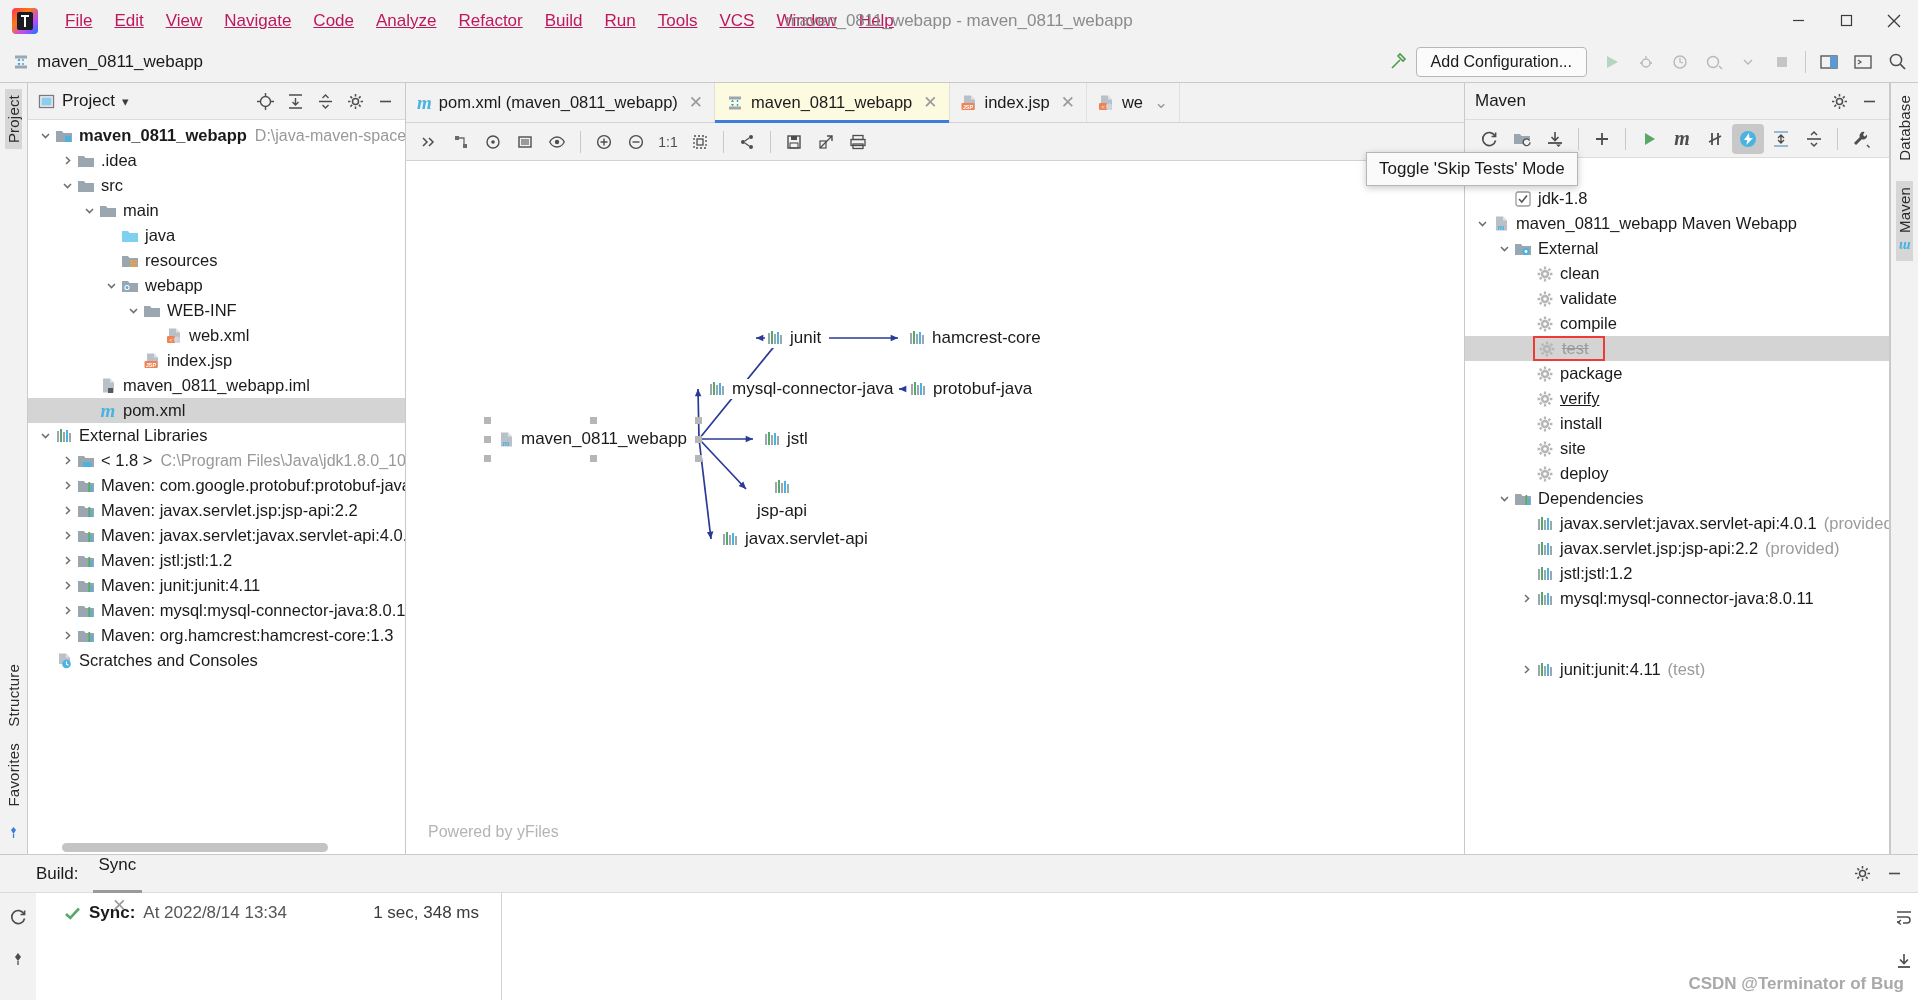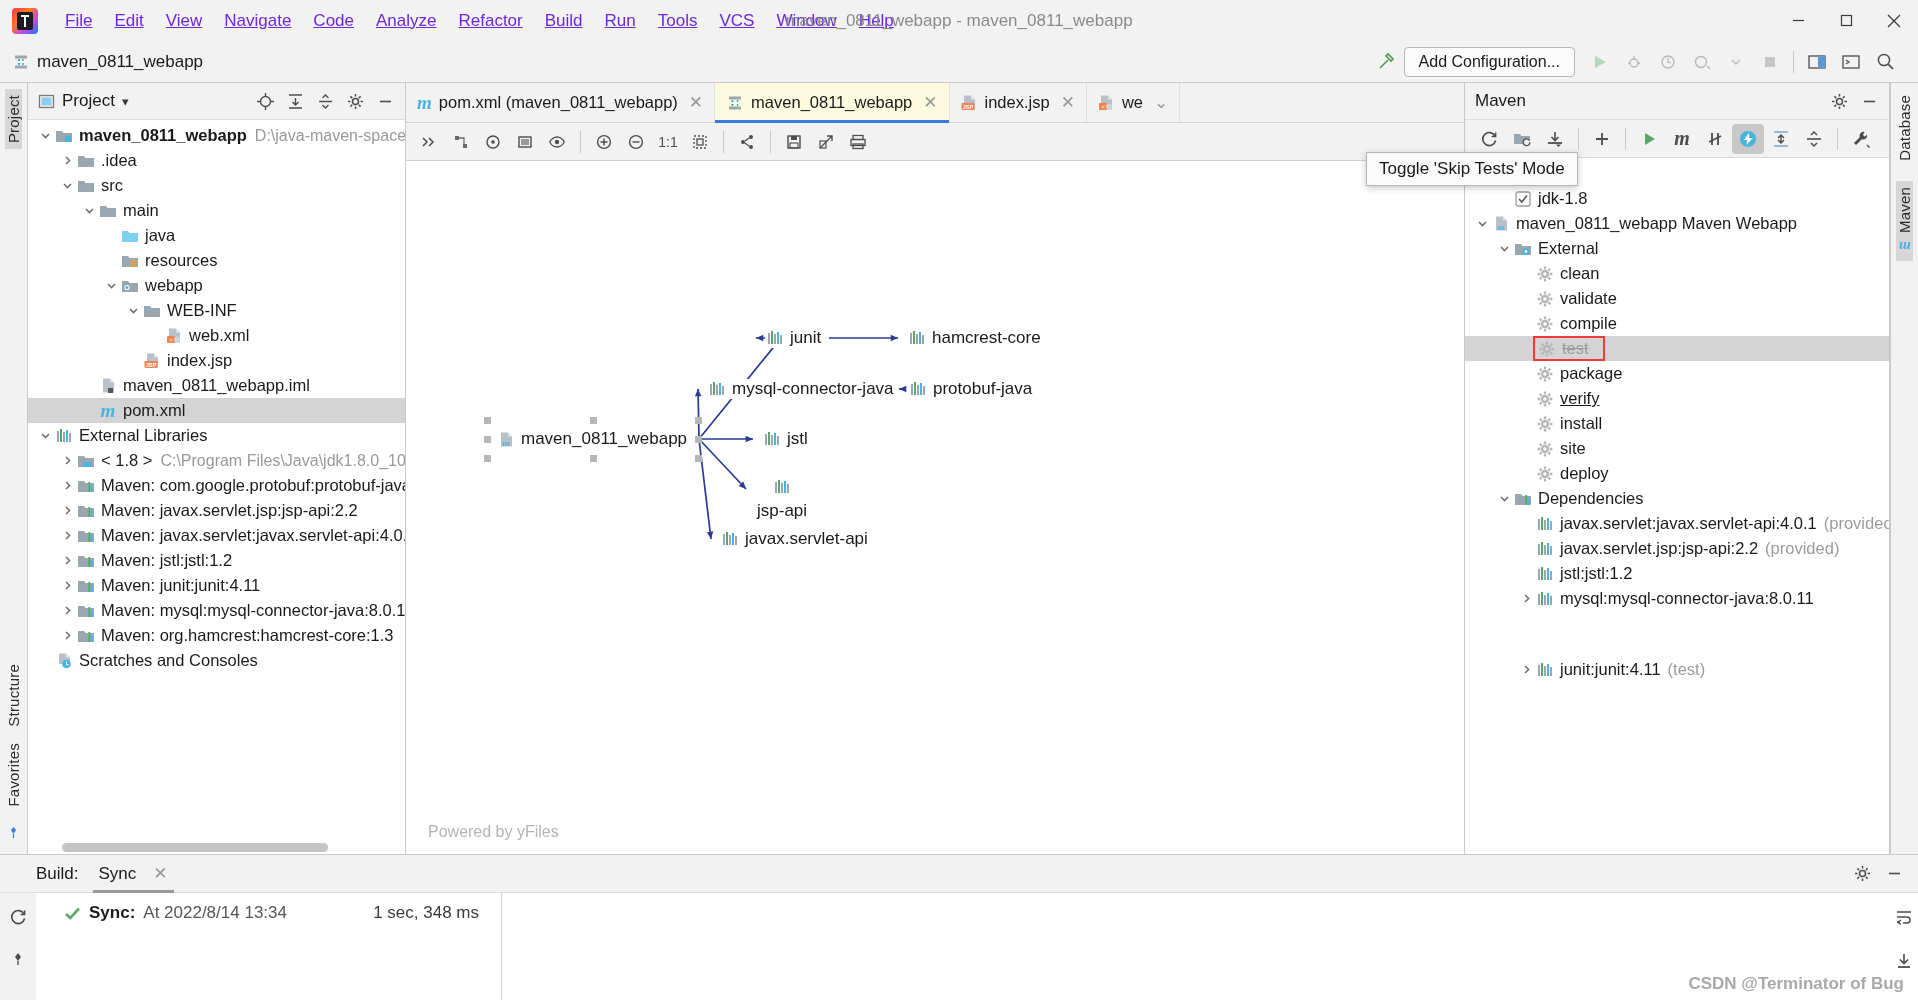--- a/index.html
+++ b/index.html
@@ -31,37 +31,37 @@
     background:#1b1b23; border-radius:2px;
   }
   .logo .inner::after {
     content:""; position:absolute; left:4px; top:3px; width:8px; height:2px; background:#fff;
   }
   .logo .inner::before {
     content:""; position:absolute; left:7px; top:3px; width:2px; height:12px; background:#fff;
   }
   .menu { display:flex; align-items:center; gap:0; margin-left:6px; }
   .menu .mi {
-    padding: 4px 11px; font-size:17px; color:#6d28d9; cursor:default; white-space:nowrap;
+    padding: 4px 11px; font-size:17px; color:#be185d; cursor:default; white-space:nowrap;
   }
   .menu .mi u { text-decoration: underline; }
   .win-title {
     position:absolute; left:50%; transform:translateX(-50%);
     font-size:17px; color:#8b8b8b; white-space:nowrap;
   }
   .wincontrols { margin-left:auto; display:flex; align-items:center; height:41px; }
   .wc { width:48px; height:41px; display:flex; align-items:center; justify-content:center; color:#3b3b3b; }
 
   
   .navbar {
     height:42px; flex:0 0 42px; display:flex; align-items:center;
     background:#f2f2f2; border-bottom:1px solid #c9c9c9; position:relative;
   }
   .crumb { display:flex; align-items:center; gap:7px; margin-left:12px; font-size:17px; }
-  .navbar-right { margin-left:auto; display:flex; align-items:center; gap:0; padding-right:16px; }
+  .navbar-right { margin-left:auto; display:flex; align-items:center; gap:0; padding-right:4px; }
   .addconfig {
     height:30px; padding:0 14px; display:flex; align-items:center;
     border:1px solid #b7b7b7; border-radius:4px; background:#fbfbfb;
     font-size:16px; color:#1a1a1a; margin-right:8px;
   }
   .tbtn { width:34px; height:34px; display:flex; align-items:center; justify-content:center; color:#5a5a5a; }
   .tbtn.disabled { opacity:.38; }
   .hammer { color:#4a9b4a; }
   .vsep { width:1px; height:22px; background:#c9c9c9; margin:0 6px; }
 
@@ -164,21 +164,21 @@
     padding:6px 12px; font-size:17px; color:#1a1a1a; white-space:nowrap;
   }
 
   
   .buildpanel { flex:0 0 146px; display:flex; flex-direction:column; background:#fff; border-top:1px solid #c9c9c9;}
   .buildhead {
     height:38px; flex:0 0 38px; display:flex; align-items:center; gap:14px;
     background:#f2f2f2; padding-left:36px; border-bottom:1px solid #dcdcdc; position:relative;
   }
   .buildhead .lab { font-size:17px; }
-  .btab { position:relative; display:flex; align-items:center; gap:13px; height:38px; padding:0 6px; font-size:17px;}
+  .btab { position:relative; display:flex; align-items:center; gap:20px; height:38px; padding:0 6px; font-size:17px;flex-direction:column;}
   .btab::after { content:""; position:absolute; left:0; right:0; bottom:0; height:3px; background:#9a9a9a; }
   .buildhead .right { margin-left:auto; display:flex; align-items:center; gap:4px; padding-right:10px;}
   .buildbody { flex:1 1 auto; display:flex; min-height:0; }
   .bstrip { width:36px; flex:0 0 36px; background:#f2f2f2; display:flex; flex-direction:column; align-items:center; padding-top:8px; gap:10px;}
   .bleft { width:466px; flex:0 0 466px; border-right:1px solid #d2d2d2; padding:10px 0 0 28px; }
   .syncrow { display:flex; align-items:center; font-size:17px; gap:8px; }
   .syncrow .time { margin-left:auto; margin-right:22px; color:#3b3b3b; }
   .bright { flex:1 1 auto; position:relative;font-weight:bold; }
   .bottomicons { position:absolute; right:4px; top:8px; display:flex; flex-direction:column; gap:12px;}
   .watermark { position:absolute; right:14px; bottom:6px; color:#a9a9a9; font-size:17px; }

